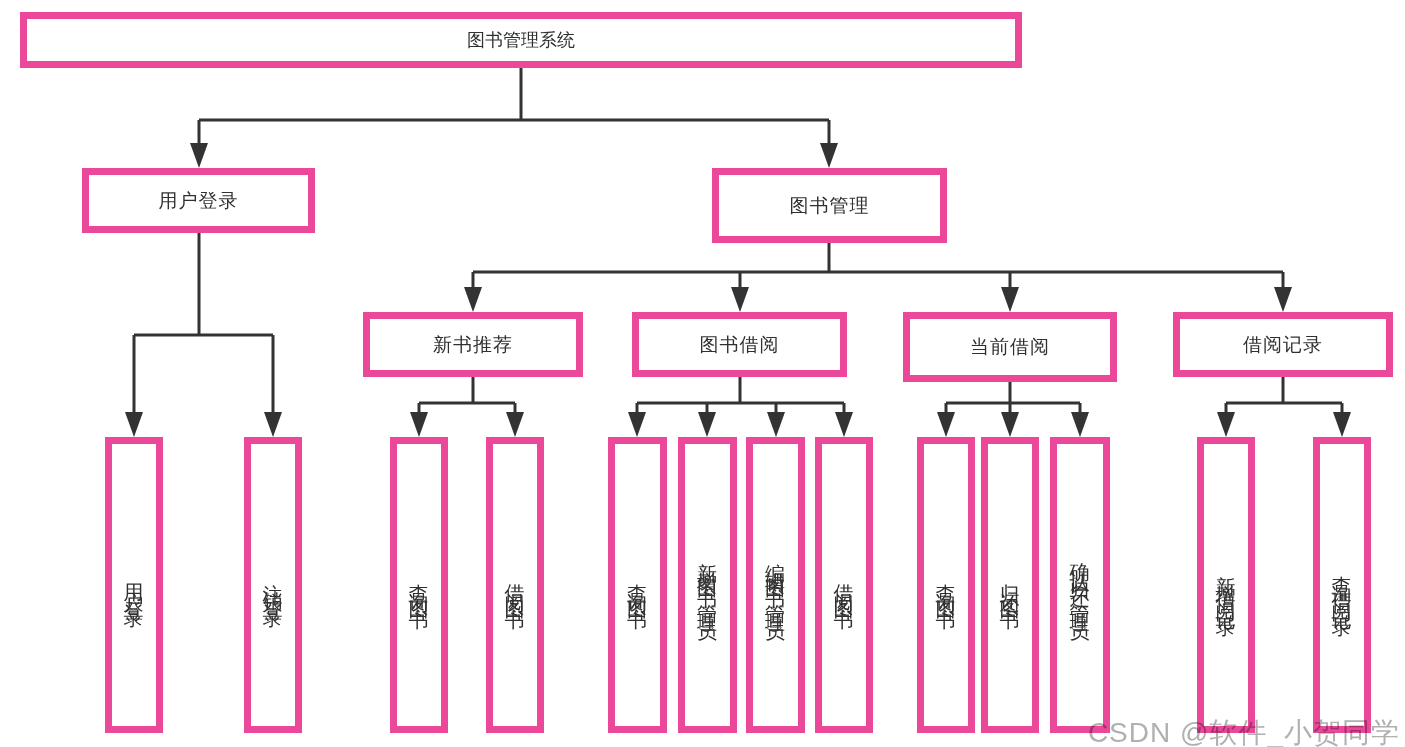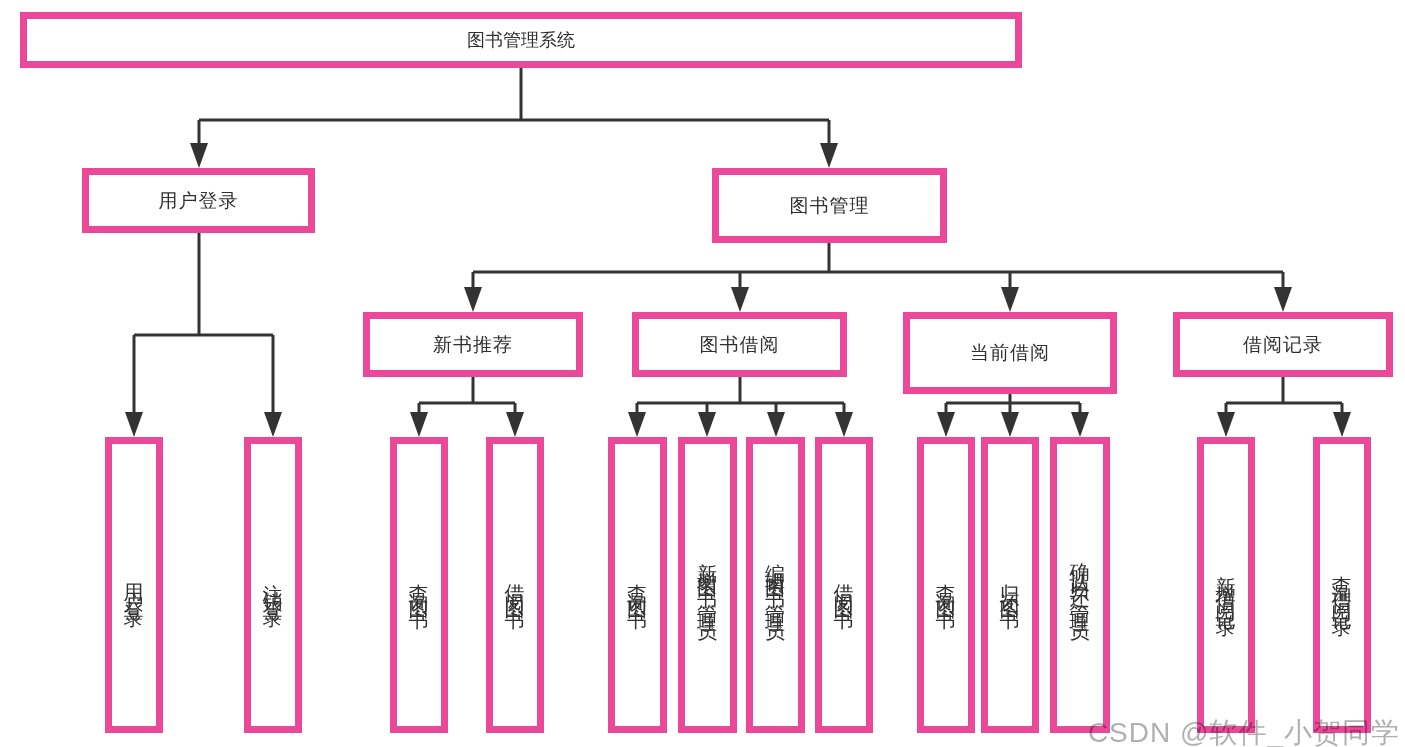--- a/index.html
+++ b/index.html
@@ -145,21 +145,21 @@
   <div class="node hlabel" style="left:712px; top:168px; width:235px; height:75px;">
     <span>图书管理</span>
   </div>
 
   <div class="node hlabel" style="left:363px; top:312px; width:220px; height:65px;">
     <span>新书推荐</span>
   </div>
   <div class="node hlabel" style="left:632px; top:312px; width:215px; height:65px;">
     <span>图书借阅</span>
   </div>
-  <div class="node hlabel" style="left:903px; top:312px; width:214px; height:82px;">
+  <div class="node hlabel" style="left:903px; top:312px; width:214px; height:70px;">
     <span>当前借阅</span>
   </div>
   <div class="node hlabel" style="left:1173px; top:312px; width:220px; height:65px;">
     <span>借阅记录</span>
   </div>
 
   <div class="node leaf" style="left:105px; top:437px; width:58px; height:296px;">
     <span>用户登录</span>
   </div>
   <div class="node leaf" style="left:244px; top:437px; width:58px; height:296px;">

